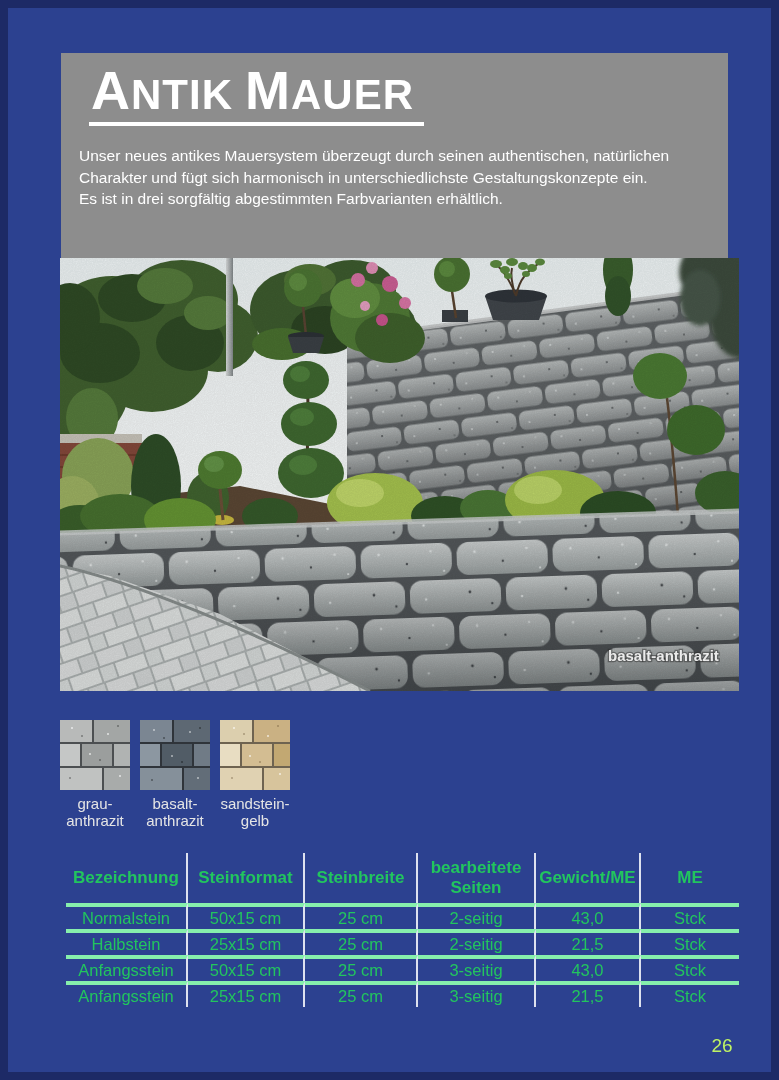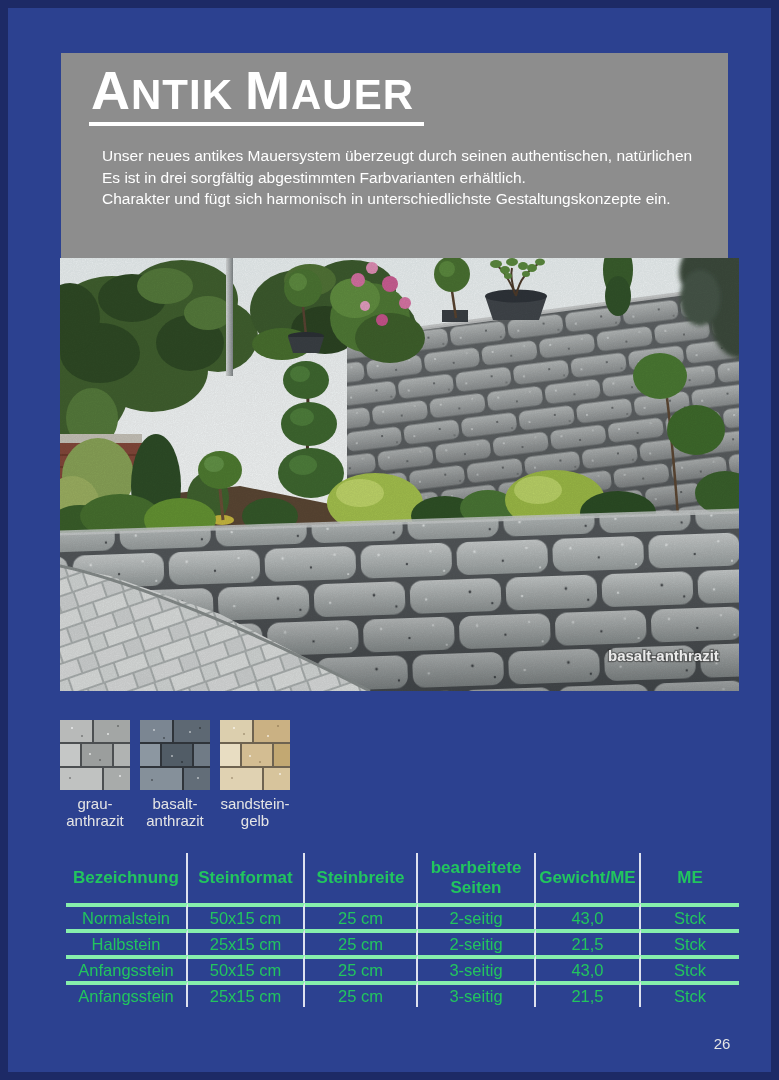--- a/index.html
+++ b/index.html
@@ -9,21 +9,21 @@
   .inner { position:absolute; left:8px; top:8px; width:763px; height:1064px; background:#2c4190; }
 
   
   .graybox { position:absolute; left:53px; top:45px; width:667px; height:227px; background:#8d8d8d; }
   .title { position:absolute; left:28px; top:8px; color:#ffffff; font-weight:bold;
            border-bottom:4px solid #ffffff; padding:0 10px 2px 2px; letter-spacing:1px;
            white-space:nowrap; line-height:1.1; }
   .t-cap { font-size:54px; }
   .t-rest { font-size:42px; }
   .t-word2 { margin-left:12px; }
-  .desc { position:absolute; left:41px; top:92px; width:620px; color:#ffffff;
+  .desc { position:absolute; left:18px; top:92px; width:620px; color:#ffffff;
           font-size:15.5px; line-height:21.5px; }
 
   
   .photo-wrap { position:absolute; left:52px; top:250px; width:729px; height:433px; }
   .photo-wrap svg { display:block; }
   .photo-caption { font-family:"Liberation Sans", sans-serif; font-weight:bold; font-size:15px; }
 
   
   .thumb { position:absolute; top:712px; width:70px; height:70px; }
   .thumb svg { display:block; }
@@ -36,36 +36,36 @@
   .ptable { position:absolute; left:58px; top:845px; width:673px; display:grid;
             grid-template-columns:122px 117px 113px 118px 105px 98px;
             grid-template-rows:50px 26px 26px 26px 26px; color:#22c55e; }
   .ptable > div { display:flex; align-items:center; justify-content:center; text-align:center; }
   .th { font-weight:bold; font-size:17px; line-height:1.15; }
   .td { font-size:16.5px; }
   .c0,.c1,.c2,.c3,.c4 { border-right:2px solid #dde1ef; }
   .rowline { border-top:4px solid #86efac; }
 
   .pagenum { position:absolute; left:694px; top:1027px; width:40px; text-align:center;
-             color:#e5e5e5; font-size:15px; }
+             color:#bef264; font-size:19px; }
 </style>
 </head>
 <body>
 
 <div class="page">
   <div class="inner">
 
     <div class="graybox">
       <div class="title">
         <span class="t-cap">A</span><span class="t-rest">NTIK</span><span class="t-cap t-word2">M</span><span class="t-rest">AUER</span>
       </div>
       <div class="desc">
         <div>Unser neues antikes Mauersystem überzeugt durch seinen authentischen, natürlichen</div>
+        <div>Charakter und fügt sich harmonisch in unterschiedlichste Gestaltungskonzepte ein.</div>
         <div>Es ist in drei sorgfältig abgestimmten Farbvarianten erhältlich.</div>
-        <div>Charakter und fügt sich harmonisch in unterschiedlichste Gestaltungskonzepte ein.</div>
       </div>
     </div>
 
     <div class="photo-wrap">
       <svg width="679" height="433" viewBox="0 0 679 433">
         <defs>
           <linearGradient id="skyG" x1="0" y1="0" x2="0" y2="1">
             <stop offset="0" stop-color="#edf3f4"></stop>
               <stop offset="0.6" stop-color="#f8fafa"></stop>
               <stop offset="1" stop-color="#e3ecee"></stop>

